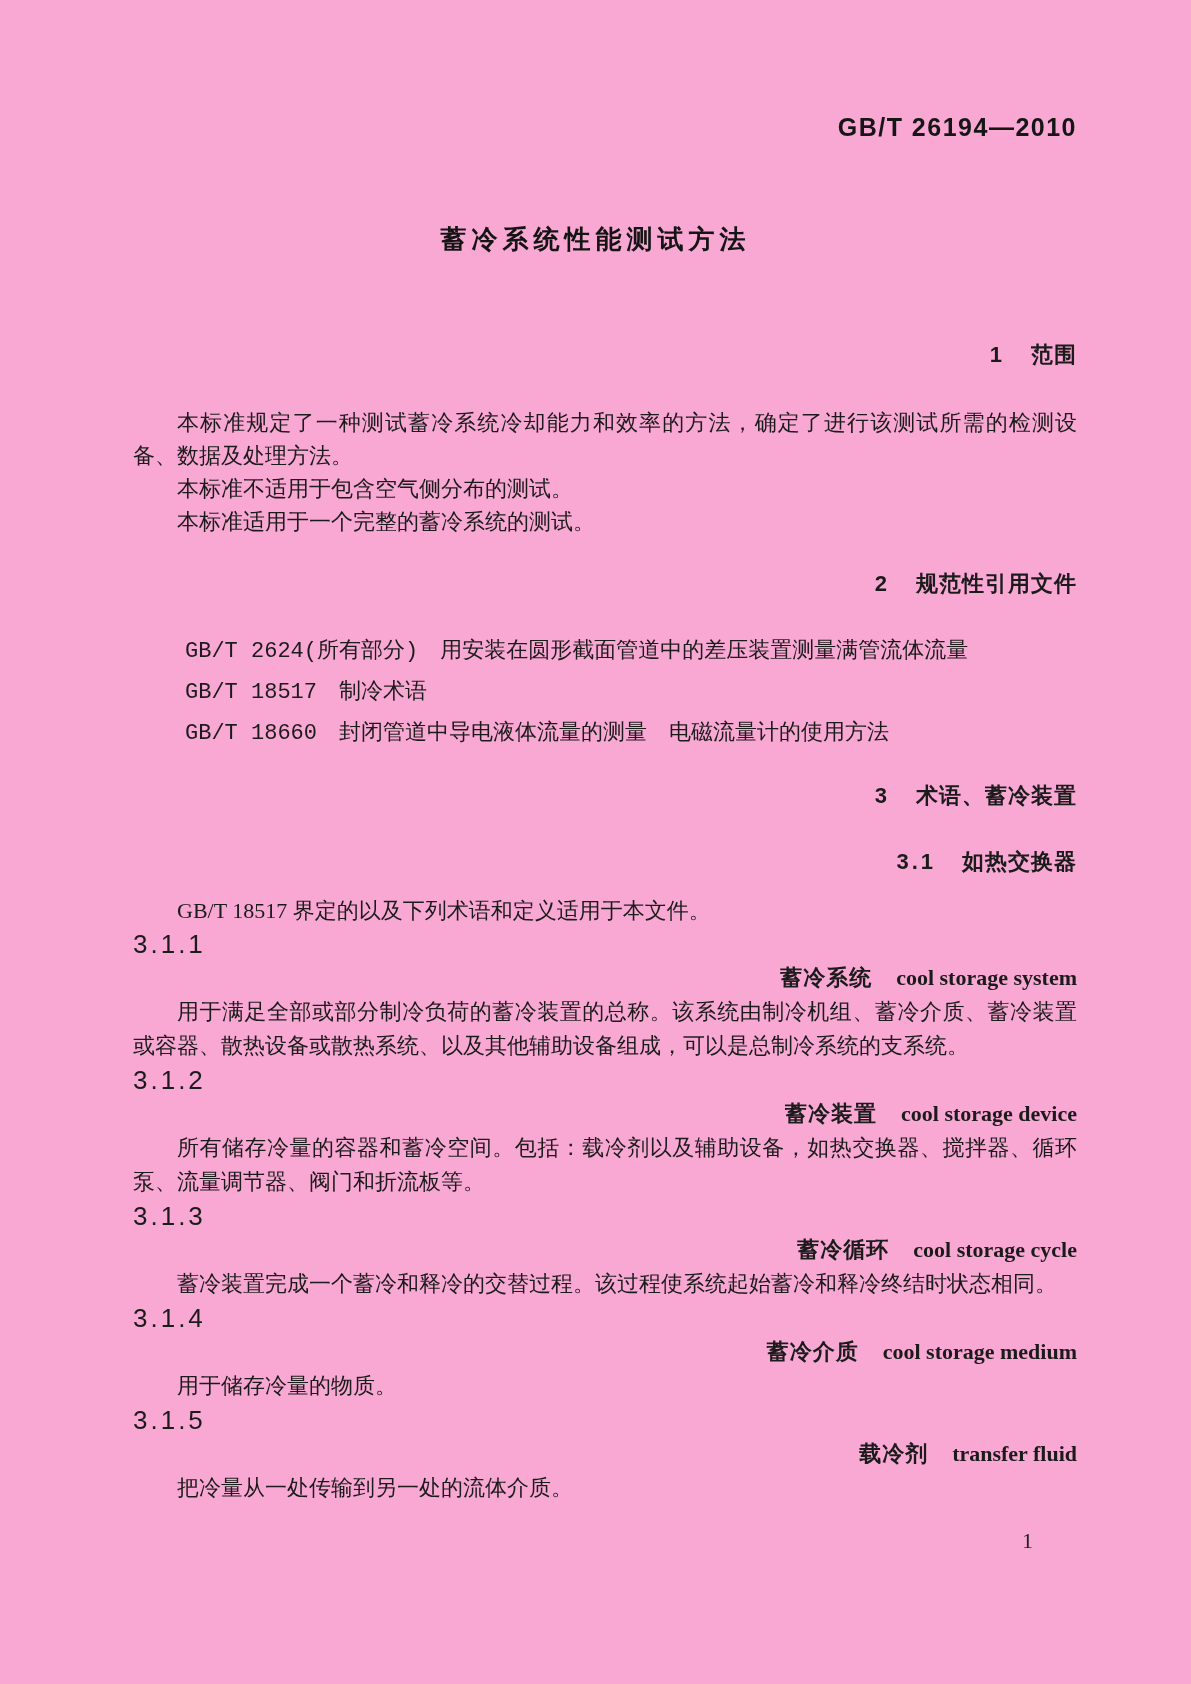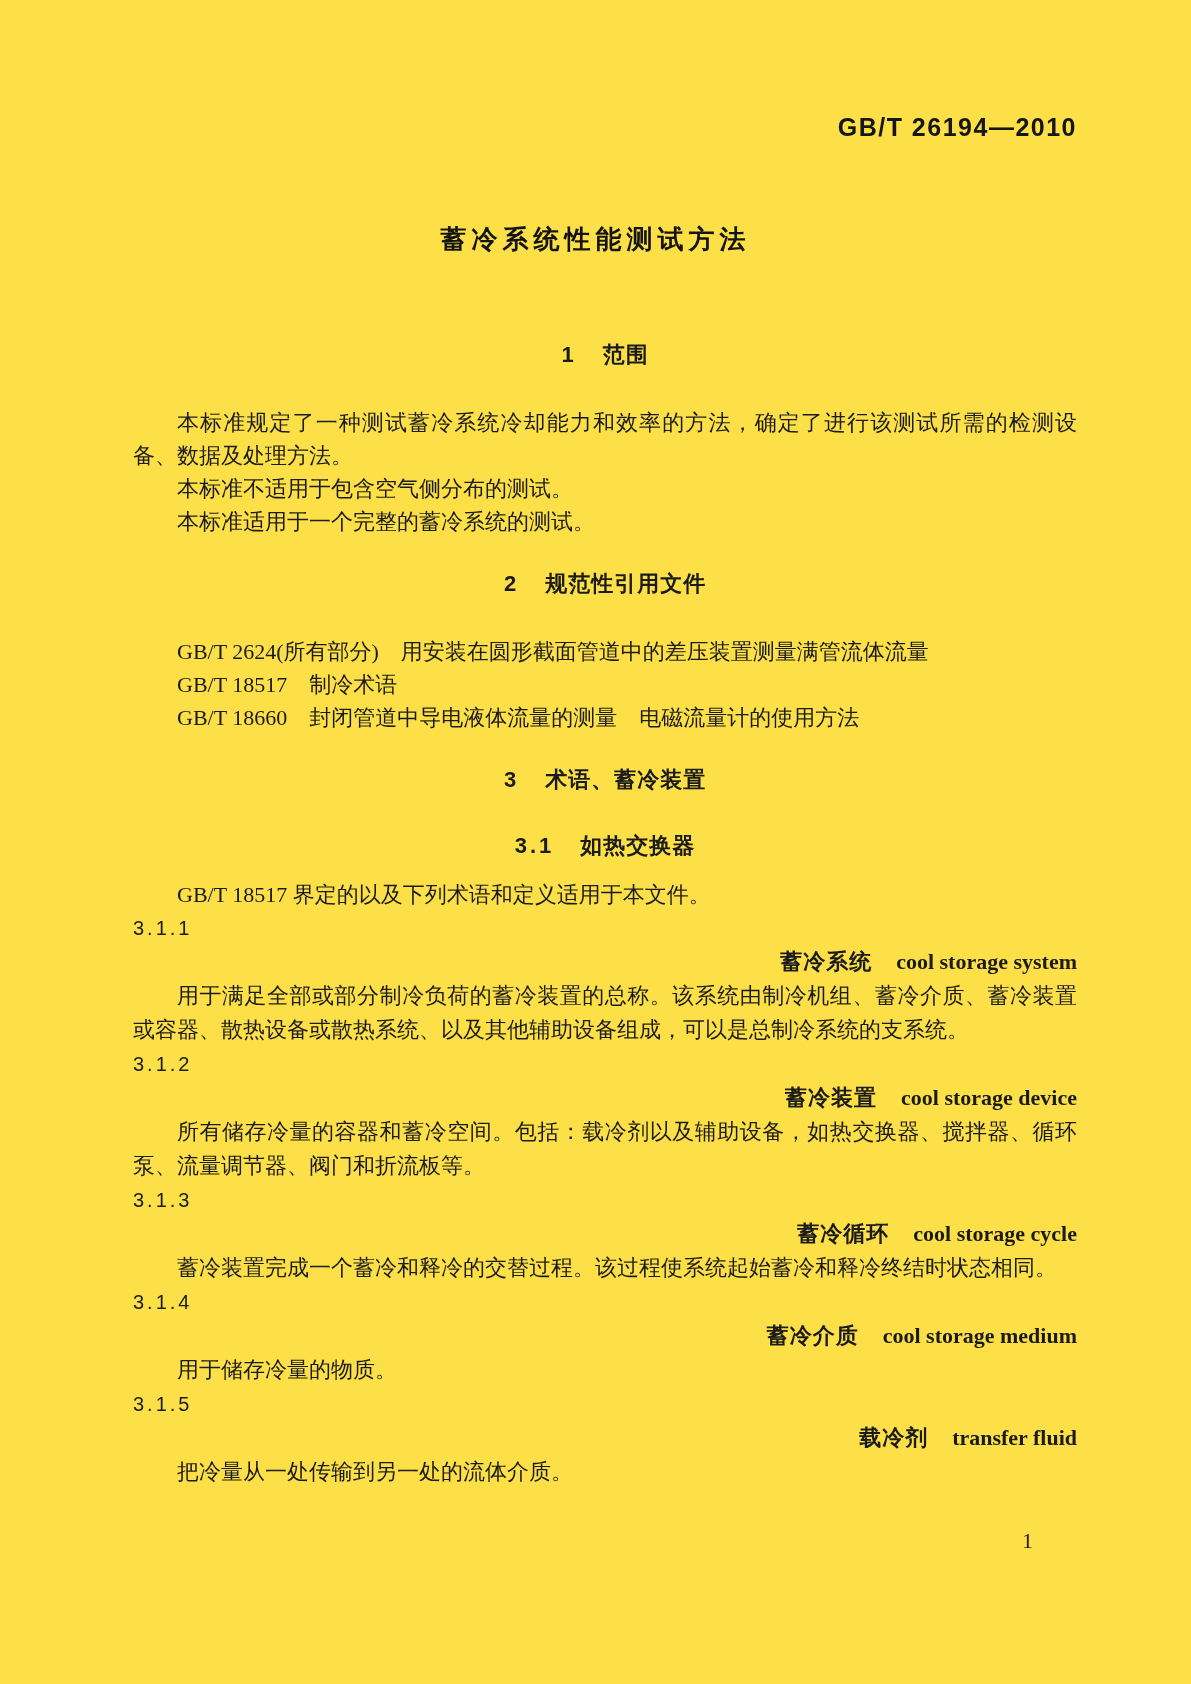--- a/index.html
+++ b/index.html
@@ -4,21 +4,21 @@
 <style>
   html, body { margin: 0; padding: 0; }
   body {
     width: 1191px; height: 1684px;
     background: #ffffff;
     position: relative;
     font-family: "Liberation Serif", "DejaVu Serif", serif;
     color: #1b1b1b;
     overflow: hidden;
   }
-  .page { position: absolute; inset: 0; background: #fde047; }
+  .page { position: absolute; inset: 0; background: #f9a8d4; }
 
   .std-code {
     position: absolute;
     top: 113px; right: 114px;
     font-family: "Liberation Sans", "DejaVu Sans", sans-serif;
     font-weight: bold;
     font-size: 25px;
     letter-spacing: 1.5px;
     color: #161616;
   }
@@ -41,39 +41,40 @@
     font-size: 22px;
     line-height: 33px;
     text-align: justify;
   }
 
   .section-heading, .sub-heading {
     font-family: "Liberation Sans", "DejaVu Sans", sans-serif;
     font-weight: bold;
     font-size: 22px;
     line-height: 30px;
-    text-align: center;
+    text-align: right;
     margin: 31px 0 36px 0;
   }
   .section-heading:first-child { margin-top: 0; }
   .section-heading .num, .sub-heading .num { display: inline-block; letter-spacing: 3px; }
   .section-heading .txt, .sub-heading .txt { display: inline-block; margin-left: 26px; letter-spacing: 1px; }
   .sub-heading { margin: 29px 0 17px 0; }
 
   .paragraph, .definition {
     text-indent: 2em;
     margin: 0;
   }
   .reference {
     padding-left: 2em;
-    margin: 0;
+    margin: 8px;
+    font-family: Liberation Mono, monospace;
   }
   .clause-number {
     font-family: "Liberation Sans", "DejaVu Sans", sans-serif;
-    font-size: 20px;
+    font-size: 26px;
     letter-spacing: 3px;
     text-align: left;
   }
   .clause-number, .term, .definition { line-height: 34px; }
 
   .term { padding-left: 2em; text-align: right; }
   .term-zh {
     font-family: "Liberation Sans", "DejaVu Sans", sans-serif;
     font-weight: bold;
     letter-spacing: 1px;

